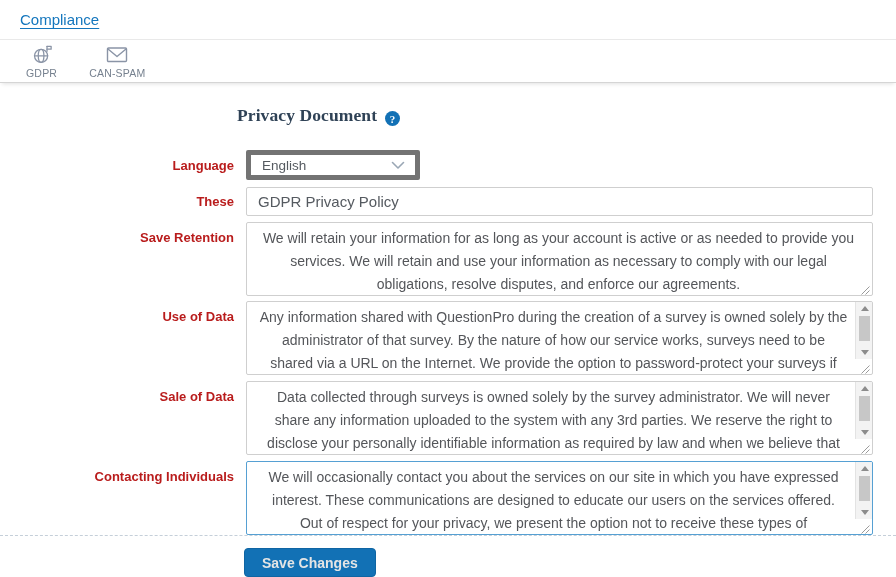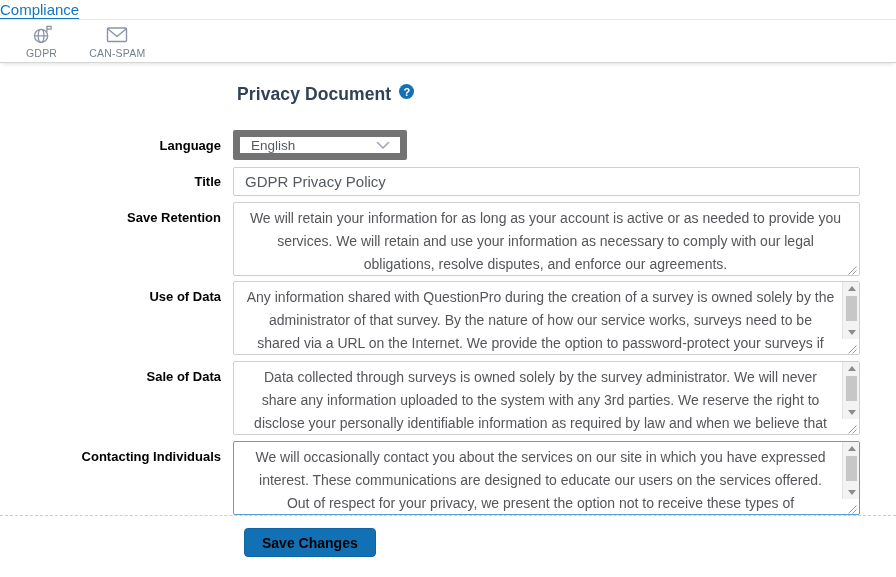--- a/index.html
+++ b/index.html
@@ -1,50 +1,50 @@
 <!DOCTYPE html>
 <html><head>
 <meta charset="utf-8">
 <style>
   * { margin:0; padding:0; box-sizing:border-box; }
   html,body { width:896px; height:577px; background:#ffffff; overflow:hidden;
     font-family:"Liberation Sans", sans-serif; }
 
   
-  .topbar { height:20px; display:flex; align-items:center; padding-left:0;
+  .topbar { height:40px; display:flex; align-items:center; padding-left:20px;
     border-bottom:1px solid #e9e9e9; background:#fff; }
   .topbar a { color:#1476BD; font-size:15px; font-weight:500; text-decoration:underline;
     text-underline-offset:3px; cursor:pointer; }
 
   
   .toolbar { height:43px; display:flex; align-items:center; background:#fff;
     border-bottom:1px solid #d5d5d5; box-shadow:0 3px 4px -2px rgba(0,0,0,0.12);
     padding-left:24px; position:relative; z-index:2; }
   .tool-item { display:flex; flex-direction:column; align-items:center; justify-content:center;
     margin-right:28px; cursor:pointer; padding:2px 2px 1px; }
   .tool-item .ticon { height:21px; display:flex; align-items:flex-end; justify-content:center; }
   .tool-item .tlabel { font-size:10.5px; color:#76818F; margin-top:2px; letter-spacing:.2px; }
 
   
   .content { position:relative; background:#fff; }
-  .heading-row { display:flex; align-items:flex-start; margin:21px 0 0 237px; height:22px; }
+  .heading-row { display:flex; align-items:flex-end; margin:21px 0 0 237px; height:22px;font-family:Liberation Serif, serif; }
   .heading-row h1 { font-size:17.5px; font-weight:700; color:#2F4256; letter-spacing:.1px; }
   .help-badge { width:15px; height:15px; border-radius:50%; background:#1271B5; color:#fff;
     font-size:11px; font-weight:700; display:flex; align-items:center; justify-content:center;
     margin-left:8px; cursor:pointer; }
 
   .form { margin-top:24px; }
   .frow { display:flex; margin-bottom:6px; }
   .flabel { width:233px; text-align:right; padding-right:12px; font-size:13px; font-weight:700;
-    color:#000000; line-height:15px; }
+    color:#b91c1c; line-height:15px;margin-left:13px; }
   .frow.center .flabel { align-self:center; }
   .frow.top .flabel { padding-top:8px; }
   .fcol { width:627px; }
 
-  .sel { width:174px; height:30px; border:7px solid #737373; background:#fff; border-radius:2px;
+  .sel { width:174px; height:30px; border:5px solid #737373; background:#fff; border-radius:2px;
     display:flex; align-items:center; justify-content:space-between; padding:0 10px 0 11px;
     cursor:pointer; }
   .sel .sel-val { font-size:13.5px; color:#555a60; }
 
   .tinput { width:627px; height:29px; border:1px solid #cfcfcf; border-radius:2px; background:#fff;
     font-size:15px; color:#555a60; padding:0 11px; font-family:"Liberation Sans",sans-serif; outline:none; }
 
   .ta { position:relative; width:627px; height:74px; border:1px solid #cfcfcf; border-radius:2px;
     background:#fff; overflow:hidden; cursor:text;text-align:center; }
   .ta.focused { border-color:#56A0D3; }
@@ -60,21 +60,21 @@
     border-bottom:5px solid #8C8C8C; }
   .tri-down { width:0; height:0; border-left:4px solid transparent; border-right:4px solid transparent;
     border-top:5px solid #8C8C8C; }
   .sthumb { width:11px; height:25px; background:#C7C7C7; margin:1px auto 0; }
   .sarr.bottom { position:absolute; bottom:0; left:0; }
   .rsz { position:absolute; right:1px; bottom:1px; width:12px; height:12px; cursor:nwse-resize; }
 
   .dashed-sep { border-top:1px dashed #C5CFD9; width:896px; margin-top:0; }
 
   .save-btn { margin:12px 0 0 244px; height:29px; padding:0 17px; background:#1271B5;
-    border:1px solid #0f65a3; border-radius:4px; color:#000000; font-size:14px; font-weight:700;
+    border:1px solid #0f65a3; border-radius:4px; color:#e5e5e5; font-size:14px; font-weight:700;
     font-family:"Liberation Sans",sans-serif; cursor:pointer; }
 </style>
 </head>
 <body>
 
 <div class="topbar">
   <a>Compliance</a>
 </div>
 
 <div class="toolbar">
@@ -117,21 +117,21 @@
           <span style="display:flex;">
             <svg width="14" height="9" viewBox="0 0 14 9" fill="none" stroke="#9AA7B5" stroke-width="1.6" stroke-linecap="round" stroke-linejoin="round">
               <polyline points="1.5,1.5 7,7 12.5,1.5"></polyline>
             </svg>
           </span>
         </div>
       </div>
     </div>
 
     <div class="frow center">
-      <div class="flabel">Title</div>
+      <div class="flabel">These</div>
       <div class="fcol">
         <input class="tinput" type="text" value="GDPR Privacy Policy" style="">
       </div>
     </div>
 
     <div class="frow top" style="margin-bottom:5px;">
       <div class="flabel">Save Retention</div>
       <div class="fcol">
         <div class="ta noscroll">
           <div class="ta-text">We will retain your information for as long as your account is active or as needed to provide you services. We will retain and use your information as necessary to comply with our legal obligations, resolve disputes, and enforce our agreements.</div>

